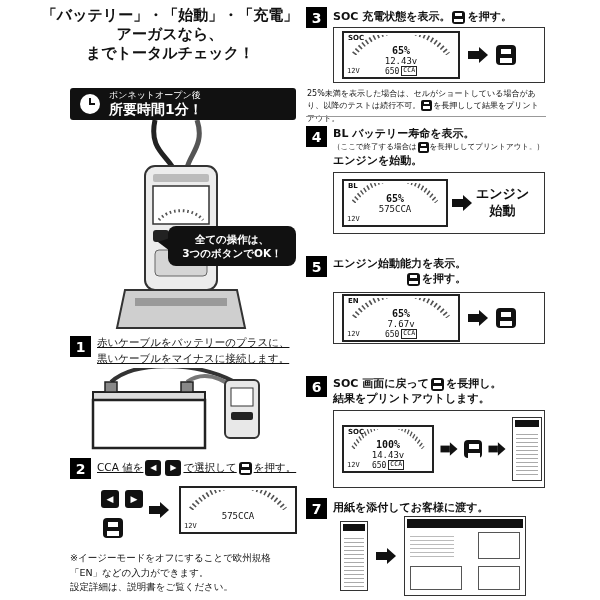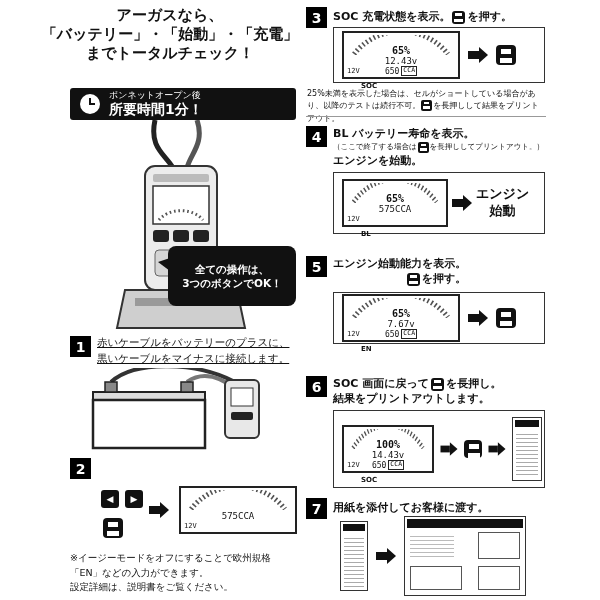--- a/index.html
+++ b/index.html
@@ -52,29 +52,29 @@
   
   .lt{position:absolute;left:30px;top:6px;width:280px;text-align:center;
       font-size:15px;font-weight:bold;line-height:19px;}
   .banner{position:absolute;left:70px;top:88px;width:226px;height:32px;background:#111;
           border-radius:3px;display:flex;align-items:center;gap:9px;padding:0 10px;
           box-sizing:border-box;color:#fff;}
   .banner-text{display:flex;flex-direction:column;line-height:1.2;}
   .b1{font-size:9px;}
   .b2{font-size:14px;font-weight:bold;}
   .bubble{position:absolute;left:168px;top:226px;width:128px;background:#111;color:#fff;
-          border-radius:8px;padding:16px 2px;font-size:10.5px;font-weight:bold;text-align:center;line-height:1.35;box-sizing:border-box;margin-top:20px;}
+          border-radius:8px;padding:6px 2px;font-size:10.5px;font-weight:bold;text-align:center;line-height:1.35;box-sizing:border-box;}
   .bubble::before{content:"";position:absolute;left:-10px;top:12px;
                   border-right:12px solid #111;border-top:4px solid transparent;border-bottom:9px solid transparent;}
 
   
   .lcd{position:relative;width:118px;height:48px;border:2px solid #222;background:#fff;
        flex-shrink:0;font-family:"DejaVu Sans Mono",monospace;box-sizing:border-box;}
   .lcd .arc{position:absolute;left:6px;top:2px;width:calc(100% - 12px);height:20px;opacity:.85;}
-  .lcd .mode{position:absolute;left:17px;top:1px;font-size:7px;font-weight:bold;font-family:"DejaVu Sans",sans-serif;margin-top:48px;}
+  .lcd .mode{position:absolute;left:4px;top:1px;font-size:7px;font-weight:bold;font-family:"DejaVu Sans",sans-serif;}
   .lcd .batt{position:absolute;left:3px;bottom:2px;font-size:7px;}
   .lcd .pct{position:absolute;left:0;right:0;top:12px;text-align:center;font-size:10px;font-weight:bold;}
   .lcd .volt{position:absolute;left:0;right:0;top:23px;text-align:center;font-size:9px;}
   .lcd .ccarow{position:absolute;left:0;right:0;bottom:1px;display:flex;justify-content:center;
                align-items:center;gap:2px;font-size:8px;}
   .cca-box{border:1px solid #222;padding:0 1px;font-size:6.5px;line-height:1.2;}
   .cca-box:empty{display:none;}
   .lcd-sm{width:106px;}
   .lcd-xs{width:92px;}
 
@@ -94,22 +94,22 @@
   .doc .d-box3{position:absolute;left:5px;bottom:5px;width:50px;height:22px;border:1px solid #555;}
 
   svg{display:block;}
 </style>
 </head>
 <body>
 
 <div class="page">
 
   <div class="lt">
+    <div>「バッテリー」・「始動」・「充電」</div>
     <div>アーガスなら、</div>
-    <div>「バッテリー」・「始動」・「充電」</div>
     <div>までトータルチェック！</div>
   </div>
 
   <div class="banner">
     <span class="clock"></span>
     <span class="banner-text">
       <span class="b1">ボンネットオープン後</span>
       <span class="b2">所要時間1分！</span>
     </span>
   </div>
@@ -146,20 +146,23 @@
     <rect x="8" y="24" width="112" height="10" fill="#ddd" stroke="#222" stroke-width="2"></rect>
     <rect x="8" y="32" width="112" height="48" fill="#fff" stroke="#222" stroke-width="2.5"></rect>
     <rect x="20" y="14" width="12" height="10" fill="#888" stroke="#222" stroke-width="1.5"></rect>
     <rect x="96" y="14" width="12" height="10" fill="#888" stroke="#222" stroke-width="1.5"></rect>
     <rect x="140" y="12" width="34" height="58" rx="5" fill="#e8e8e8" stroke="#333" stroke-width="2"></rect>
     <rect x="146" y="20" width="22" height="18" fill="#fff" stroke="#333" stroke-width="1"></rect>
     <rect x="146" y="44" width="22" height="8" rx="2" fill="#222"></rect>
   </svg>
 
   <div class="numbox" style="left:70px;top:458px;">2</div>
+  <div class="stext" style="left:97px;top:460px;white-space:nowrap;">
+    <span>CCA 値を</span><span class="navbtn">◀</span><span class="navbtn">▶</span><span>で選択して</span><span class="pbtn pbtn-sm"></span><span>を押す。</span>
+  </div>
 
   <div style="position:absolute;left:95px;top:482px;width:205px;height:64px;">
     <span class="navbtn navbtn-lg" style="position:absolute;left:4px;top:8px;">◀</span>
     <span class="navbtn navbtn-lg" style="position:absolute;left:28px;top:8px;">▶</span>
     <span class="pbtn" style="position:absolute;left:8px;top:36px;"></span>
     <span class="blk-arrow" style="position:absolute;left:54px;top:20px;">
         <span class="bar"></span>
         <span class="tri"></span>
       </span>
     <div class="lcd" style="position:absolute;left:84px;top:4px;">

